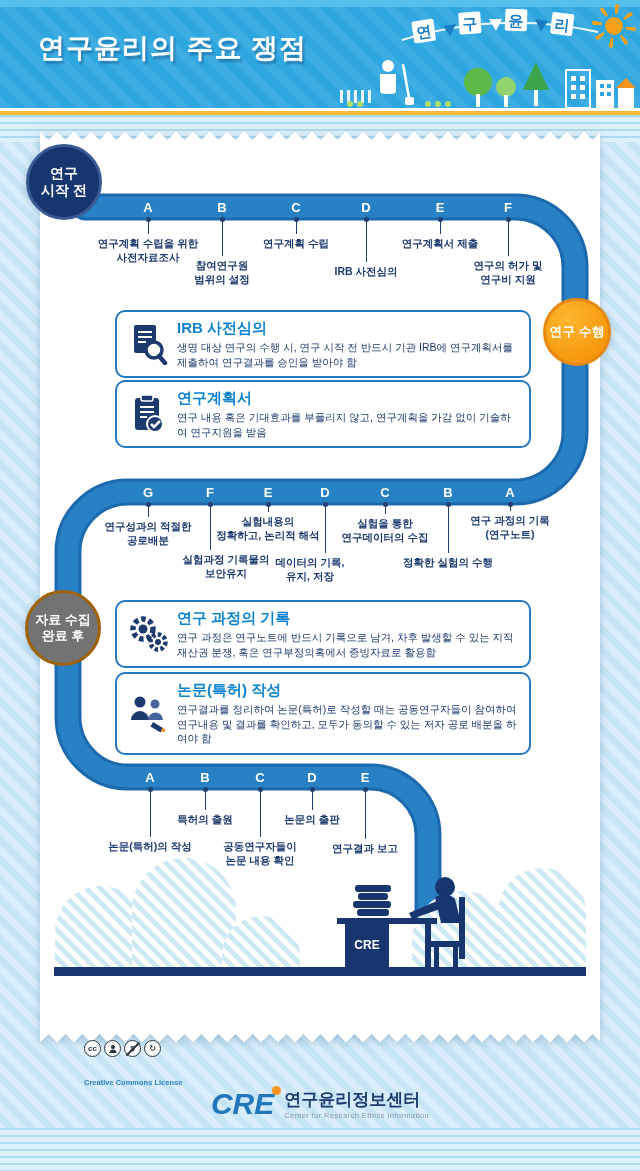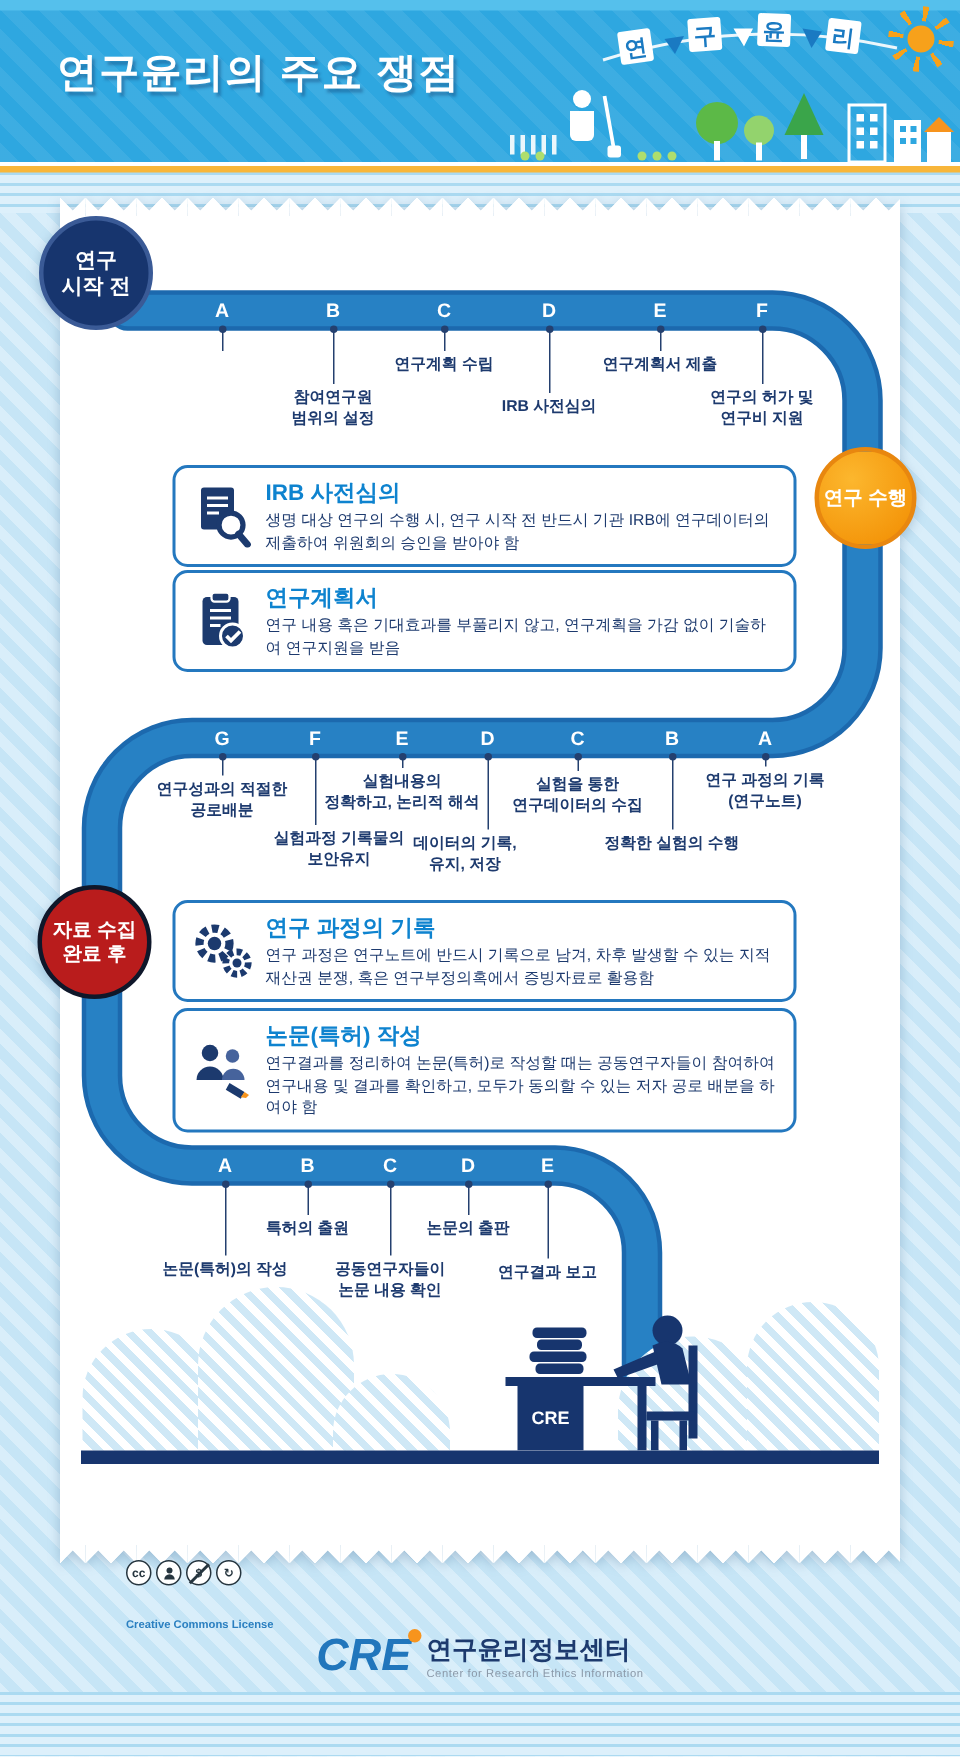--- a/index.html
+++ b/index.html
@@ -43,21 +43,21 @@
   .conn { position:absolute; width:0; border-left:1.5px solid #24406f; z-index:2; }
   .conn::before { content:""; position:absolute; left:-3.5px; top:-4px; width:5px; height:5px; border-radius:50%; background:#24406f; }
   .lbl { position:absolute; transform:translateX(-50%); width:124px; text-align:center; font-size:10.5px;
          font-weight:bold; color:#1d3a6e; line-height:1.3; white-space:pre-line; z-index:3; }
 
   .badge { position:absolute; border-radius:50%; display:flex; flex-direction:column; align-items:center;
            justify-content:center; color:#fff; font-weight:bold; text-align:center; line-height:1.25; z-index:4; }
   .badge-start { left:-14px; top:0; width:76px; height:76px; background:#17356e; border:3px solid #3a5a96; font-size:14px; }
   .badge-during { left:503px; top:154px; width:68px; height:68px; font-size:13px;
            background:radial-gradient(circle at 35% 30%,#fcb72e,#f28c00); border:3px solid #e8870f; }
-  .badge-after { left:-15px; top:446px; width:76px; height:76px; background:#b91c1c; border:3px solid #0f172a; font-size:13px; }
+  .badge-after { left:-15px; top:446px; width:76px; height:76px; background:#737373; border:3px solid #a16207; font-size:13px; }
 
   .ibox { position:absolute; left:75px; width:416px; min-height:60px; background:#fff; border:2px solid #2478bf;
           border-radius:10px; display:flex; align-items:center; gap:6px; padding:7px 12px 7px 8px; z-index:3; }
   .ibox .icw { flex:0 0 46px; display:flex; align-items:center; justify-content:center; }
   .ibox h3 { font-size:15px; color:#0e83cf; margin-bottom:2px; }
   .ibox p { font-size:10.5px; color:#1d3a6e; line-height:1.4; }
 
   .cloud { position:absolute; z-index:3;
            background:repeating-linear-gradient(45deg,#ffffff 0 5px,#cfe8f6 5px 10px); }
   .ground { position:absolute; left:14px; width:532px; top:823px; height:9px; background:#17356e; z-index:4; }
@@ -192,20 +192,22 @@
       <div class="badge badge-during">
         <span>연구 수행</span>
       </div>
       <div class="badge badge-after">
         <span>자료 수집</span>
         <span>완료 후</span>
       </div>
 
       <span class="rl" style="left:108px;top:63px">A</span>
       <i class="conn" style="left:108px;top:77px;height:13px"></i>
+      <div class="lbl" style="left:108px;top:93px">연구계획 수립을 위한
+사전자료조사</div>
 
       <span class="rl" style="left:182px;top:63px">B</span>
       <i class="conn" style="left:182px;top:77px;height:35px"></i>
       <div class="lbl" style="left:182px;top:115px">참여연구원
 범위의 설정</div>
 
       <span class="rl" style="left:256px;top:63px">C</span>
       <i class="conn" style="left:256px;top:77px;height:13px"></i>
       <div class="lbl" style="left:256px;top:93px">연구계획 수립</div>
 
@@ -230,21 +232,21 @@
                 <line x1="10" y1="9" x2="24" y2="9"></line>
                 <line x1="10" y1="14" x2="24" y2="14"></line>
                 <line x1="10" y1="19" x2="18" y2="19"></line>
               </g>
             <circle cx="26" cy="27" r="8" fill="#fff" stroke="#1c3a6e" stroke-width="3.5"></circle>
             <line x1="31" y1="33" x2="37" y2="40" stroke="#1c3a6e" stroke-width="4.5" stroke-linecap="round"></line>
           </svg>
         </div>
         <div class="tx">
           <h3>IRB 사전심의</h3>
-          <p>생명 대상 연구의 수행 시, 연구 시작 전 반드시 기관 IRB에 연구데이터의 제출하여 위원회의 승인을 받아야 함</p>
+          <p>생명 대상 연구의 수행 시, 연구 시작 전 반드시 기관 IRB에 연구계획서를 제출하여 연구결과를 승인을 받아야 함</p>
         </div>
       </div>
 
       <div class="ibox" style="top:236px">
         <div class="icw">
           <svg width="40" height="42" viewBox="0 0 40 42">
             <rect x="7" y="5" width="24" height="32" rx="3" fill="#1c3a6e"></rect>
             <rect x="13" y="2" width="12" height="6" rx="2" fill="#1c3a6e" stroke="#fff" stroke-width="1.5"></rect>
             <g stroke="#fff" stroke-width="2">
                 <line x1="12" y1="14" x2="26" y2="14"></line>

